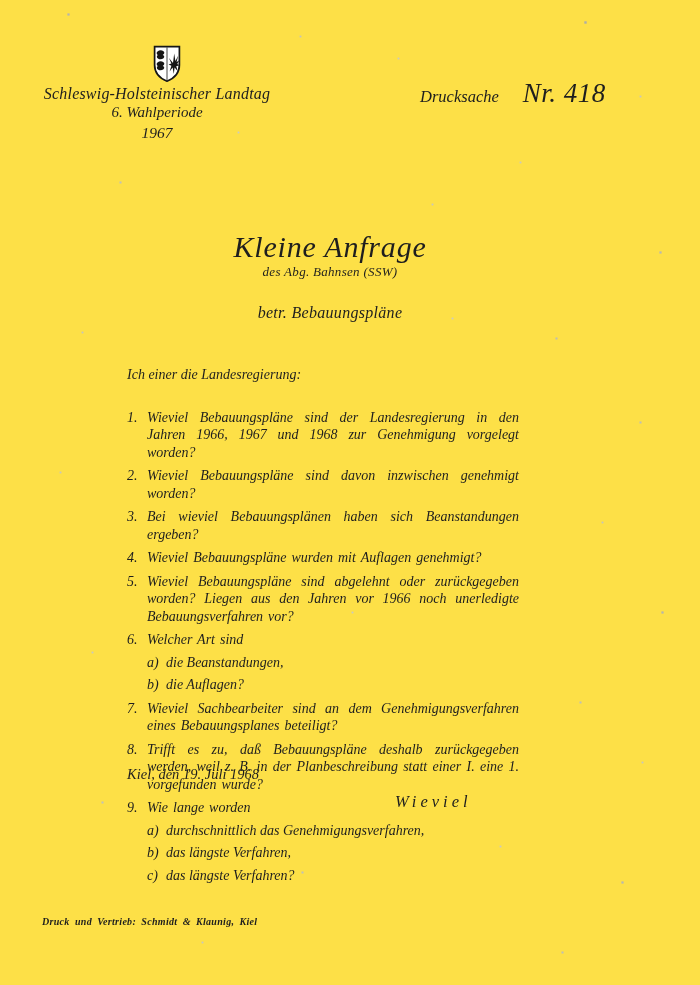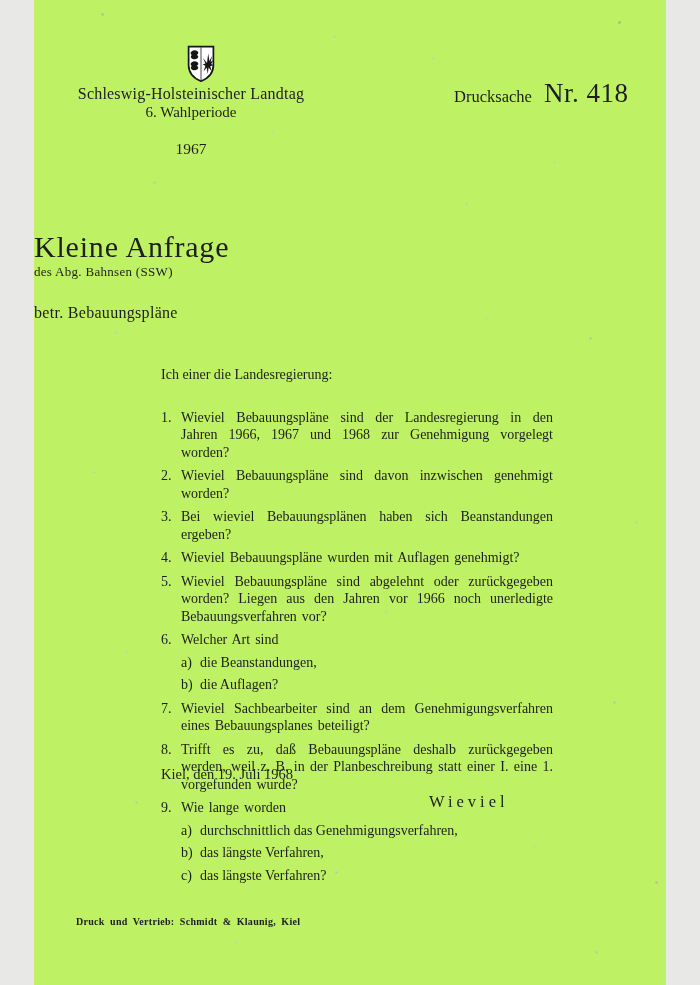--- a/index.html
+++ b/index.html
@@ -2,27 +2,28 @@
 <html lang="de"><head>
 <meta charset="utf-8">
 <style>
   html, body {
     margin: 0;
     padding: 0;
     background: #e8e8e6;
   }
   .page {
     position: relative;
-    width: 632px;
+    width: 700px;
     height: 985px;
     margin: 0 auto;
-    background: #bef264;
+    background: #fde047;
     color: #1e1e1e;
     font-family: "Liberation Serif", "DejaVu Serif", serif;
     overflow: hidden;
+    font-style: italic;
   }
 
   
   .crest {
     position: absolute;
     left: 153px;
     top: 45px;
     width: 28px;
     height: 38px;
   }
@@ -38,46 +39,46 @@
     font-size: 16px;
     letter-spacing: 0.2px;
     white-space: nowrap;
   }
   .header-left .period {
     font-size: 15px;
     margin-top: 2px;
   }
   .header-left .year {
     font-size: 15.5px;
-    margin-top: 20px;
+    margin-top: 4px;
     text-align: center;
   }
   .header-right {
     position: absolute;
     left: 420px;
     top: 78px;
     display: flex;
     align-items: baseline;
-    gap: 12px;
+    gap: 24px;
   }
   .doc-type {
     font-size: 16.5px;
   }
   .doc-number {
     font-size: 27px;
     letter-spacing: 0.5px;
   }
 
   
   .title-block {
     position: absolute;
     left: 0;
     top: 230px;
     width: 660px;
-    text-align: left;
+    text-align: center;
   }
   .title-heading {
     font-size: 30px;
     font-weight: 400;
     letter-spacing: 0.8px;
     margin: 0;
   }
   .title-author {
     font-size: 13px;
     margin-top: 0;

